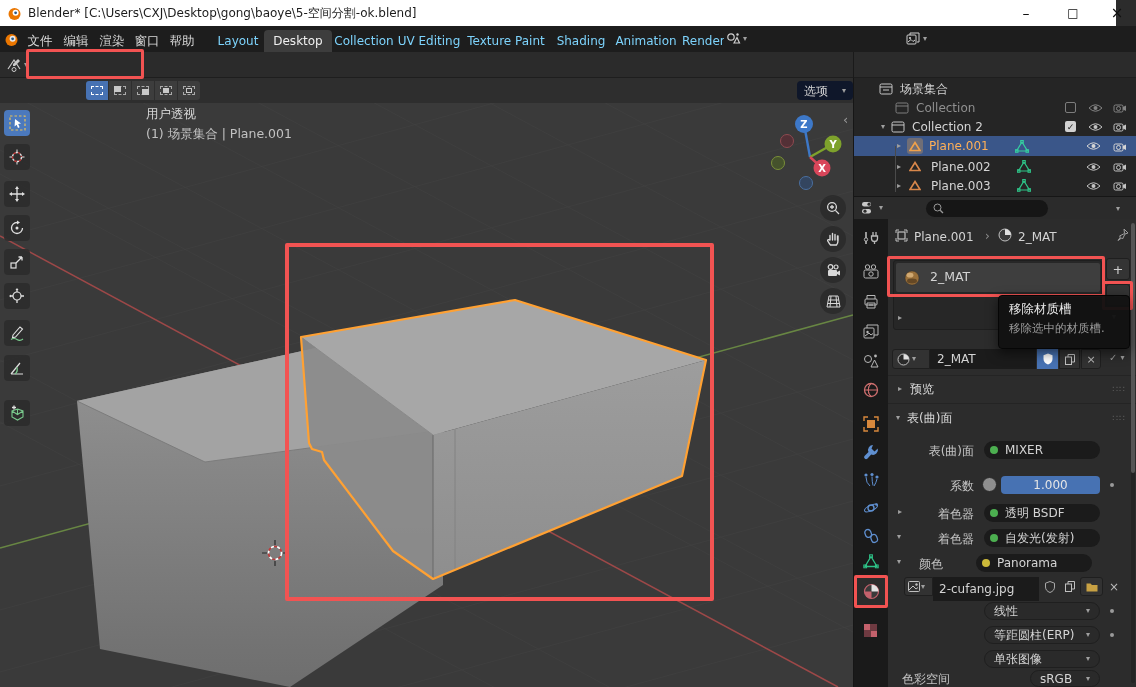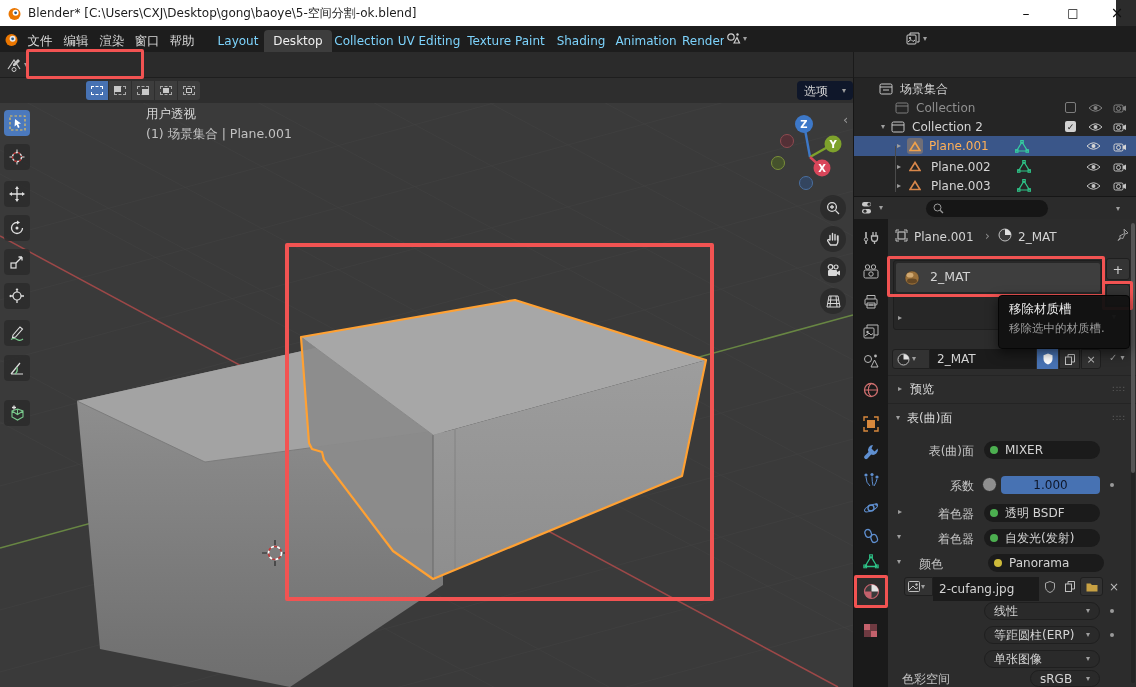--- a/index.html
+++ b/index.html
@@ -858,41 +858,41 @@
 
     <span class="abs tx" style="left:0;top:226px;width:86px;text-align:right;color:#c5c5c5">表(曲)面</span>
     <div class="abs cv field" style="left:96px;top:222px;width:116px;height:18px;border-radius:9px;padding:0 6px">
       <span class="dot8" style="background:#4caf50"></span>
       <span class="tx" style="margin-left:7px">MIXER</span>
     </div>
 
     <span class="abs tx" style="left:0;top:261px;width:86px;text-align:right;color:#c5c5c5">系数</span>
     <span class="abs" style="left:94px;top:258px;width:15px;height:15px;border-radius:50%;background:#8f8f8f;border:1px solid #2a2a2a"></span>
     <div class="abs ctr" style="left:113px;top:257px;width:99px;height:18px;background:#4772b3;border-radius:4px">
-      <span class="tx" style="color:#0f172a">1.000</span>
+      <span class="tx" style="color:#e5e5e5">1.000</span>
     </div>
     <span class="abs" style="left:222px;top:264px;width:4px;height:4px;border-radius:50%;background:#9a9a9a"></span>
 
     <span class="abs chev" style="left:10px;top:289px">▸</span>
     <span class="abs tx" style="left:0;top:289px;width:86px;text-align:right;color:#c5c5c5">着色器</span>
     <div class="abs cv field" style="left:96px;top:285px;width:116px;height:18px;border-radius:9px;padding:0 6px">
       <span class="dot8" style="background:#4caf50"></span>
       <span class="tx" style="margin-left:7px">透明 BSDF</span>
     </div>
 
     <span class="abs chev" style="left:9px;top:314px">▾</span>
     <span class="abs tx" style="left:0;top:314px;width:86px;text-align:right;color:#c5c5c5">着色器</span>
     <div class="abs cv field" style="left:96px;top:310px;width:116px;height:18px;border-radius:9px;padding:0 6px">
       <span class="dot8" style="background:#4caf50"></span>
       <span class="tx" style="margin-left:7px">自发光(发射)</span>
     </div>
 
     <span class="abs chev" style="left:9px;top:339px">▾</span>
     <span class="abs tx" style="left:0;top:339px;width:86px;text-align:center;color:#c5c5c5">颜色</span>
-    <div class="abs cv field" style="left:100px;top:335px;width:116px;height:18px;border-radius:9px;padding:0 6px">
+    <div class="abs cv field" style="left:88px;top:335px;width:116px;height:18px;border-radius:9px;padding:0 6px">
       <span class="dot8" style="background:#cdba3a"></span>
       <span class="tx" style="margin-left:7px">Panorama</span>
     </div>
 
     <div class="abs cv" style="left:16px;top:358px;width:29px;height:19px;background:#323232;border:1px solid #1f1f1f;border-radius:3px 0 0 3px;padding:0 3px">
       <svg width="12" height="11" viewBox="0 0 12 11">
           <rect x="0.5" y="0.5" width="11" height="10" rx="1" fill="none" stroke="#c0c0c0"></rect>
           <circle cx="8.5" cy="3.5" r="1.2" fill="#c0c0c0"></circle>
           <path d="M1,9 L5,5 L8,8 L10,6.5" fill="none" stroke="#c0c0c0"></path>
         </svg>

